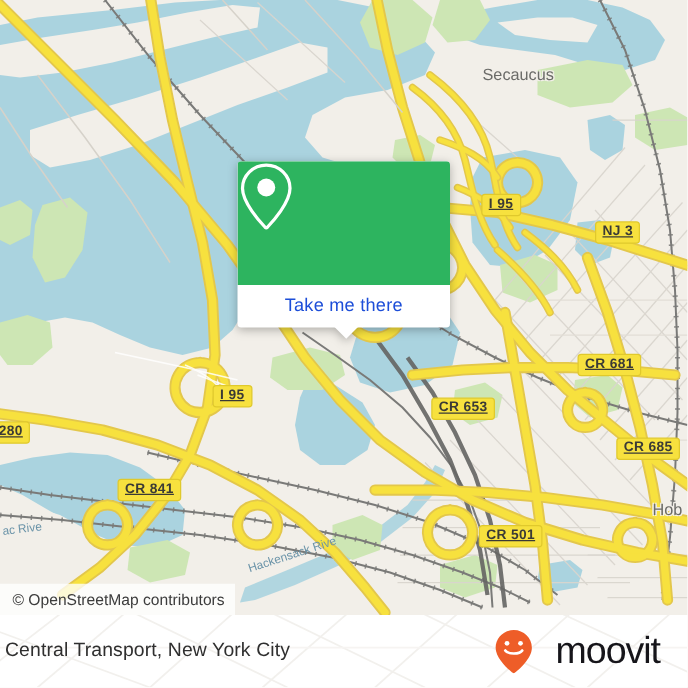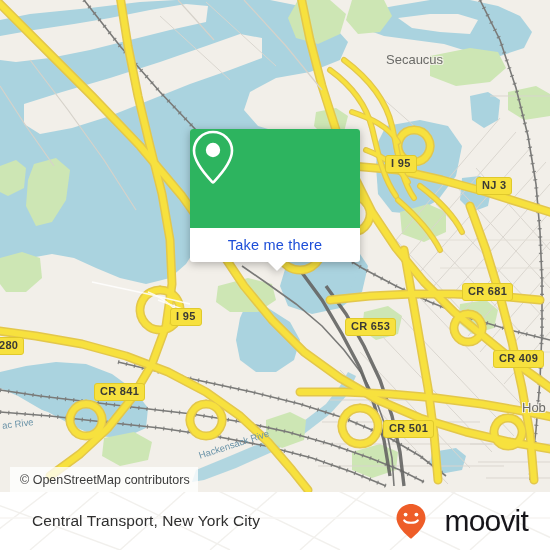--- a/index.html
+++ b/index.html
@@ -42,20 +42,21 @@
     background: #F7E13E;
     border: 1.6px solid #E0C92C;
     border-radius: 3px;
     color: #3a3a36;
     font-size: 11px;
     font-weight: bold;
     padding: 1px 5px 2px 5px;
     line-height: 13px;
     letter-spacing: .3px;
     white-space: nowrap;
+    text-decoration: underline;
   }
 
   
   #popup {
     position: absolute;
     left: 190px; top: 129px;
     width: 170px; height: 133px;
     filter: drop-shadow(0 2px 4px rgba(0,0,0,.28));
   }
   #popup-body {
@@ -82,37 +83,37 @@
     left: 77px; bottom: -9px;
     width: 0; height: 0;
     border-left: 10px solid transparent;
     border-right: 10px solid transparent;
     border-top: 10px solid #fff;
   }
 
   
   #attribution {
     position: absolute;
-    left: 10px; top: 467px;
+    left: 0; top: 467px;
     height: 25px;
     background: rgba(255,255,255,.78);
     display: flex; align-items: center;
     padding: 0 8px 0 10px;
     font-size: 12.5px;
     color: #3c3c3c;
   }
 
   
   #footer {
     position: absolute;
     left: 0; top: 492px;
     width: 550px; height: 58px;
     background: #ffffff;
     display: flex; align-items: center; justify-content: space-between;
-    padding: 0 22px 0 32px;
+    padding: 0 22px 0 4px;
     overflow: hidden;
   }
   #footer-title {
     font-size: 15.5px;
     color: #2f2f2f;
     letter-spacing: .1px;
     z-index: 2;
   }
   #footer-bg { position: absolute; left:0; top:0; opacity:.55; }
   #logo { display: flex; align-items: center; gap: 16px; z-index: 2; text-align: right; }
@@ -366,21 +367,21 @@
     <div class="maplabel water-label" style="left:2px; top:420px; transform:rotate(-7deg); transform-origin:left center;">ac Rive</div>
     <div class="maplabel water-label" style="left:199px; top:450px; transform:rotate(-18deg); transform-origin:left center;">Hackensack Rive</div>
 
     <div class="shield" style="left:170px; top:308px;">I 95</div>
     <div class="shield" style="left:385px; top:155px;">I 95</div>
     <div class="shield" style="left:476px; top:177px;">NJ 3</div>
     <div class="shield" style="left:-7px; top:337px;">280</div>
     <div class="shield" style="left:94px; top:383px;">CR 841</div>
     <div class="shield" style="left:345px; top:318px;">CR 653</div>
     <div class="shield" style="left:462px; top:283px;">CR 681</div>
-    <div class="shield" style="left:493px; top:350px;">CR 409</div>
+    <div class="shield" style="left:493px; top:350px;">CR 685</div>
     <div class="shield" style="left:383px; top:420px;">CR 501</div>
 
     <div id="popup">
       <div id="popup-body">
         <div id="popup-green">
           <svg width="46" height="56" viewBox="0 0 46 56">
             <path d="M23,3 C12.5,3 4,11.4 4,21.6 C4,33 18,48.5 22.1,52.8
                      C22.6,53.3 23.4,53.3 23.9,52.8 C28,48.5 42,33 42,21.6
                      C42,11.4 33.5,3 23,3 Z" fill="none" stroke="#ffffff" stroke-width="2.6"></path>
             <circle cx="23" cy="21" r="7.2" fill="#ffffff"></circle>

